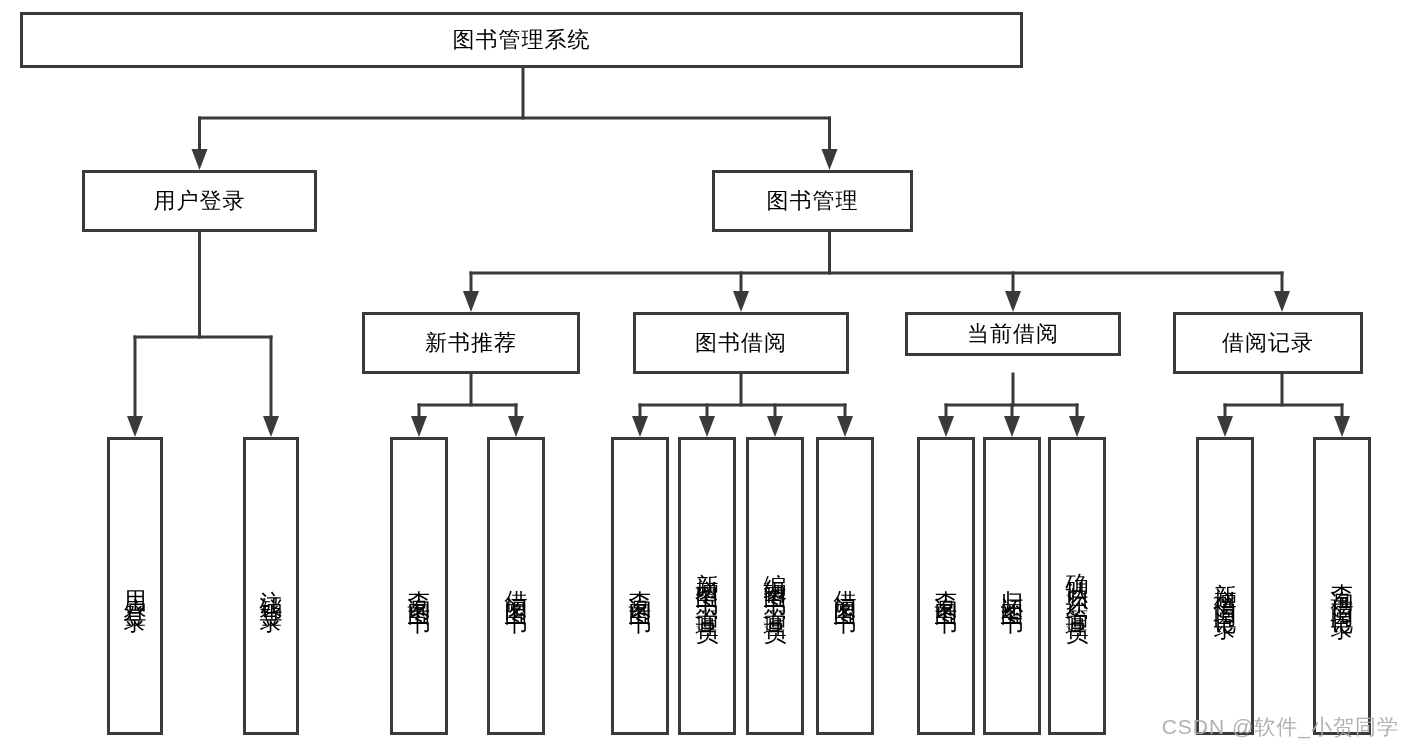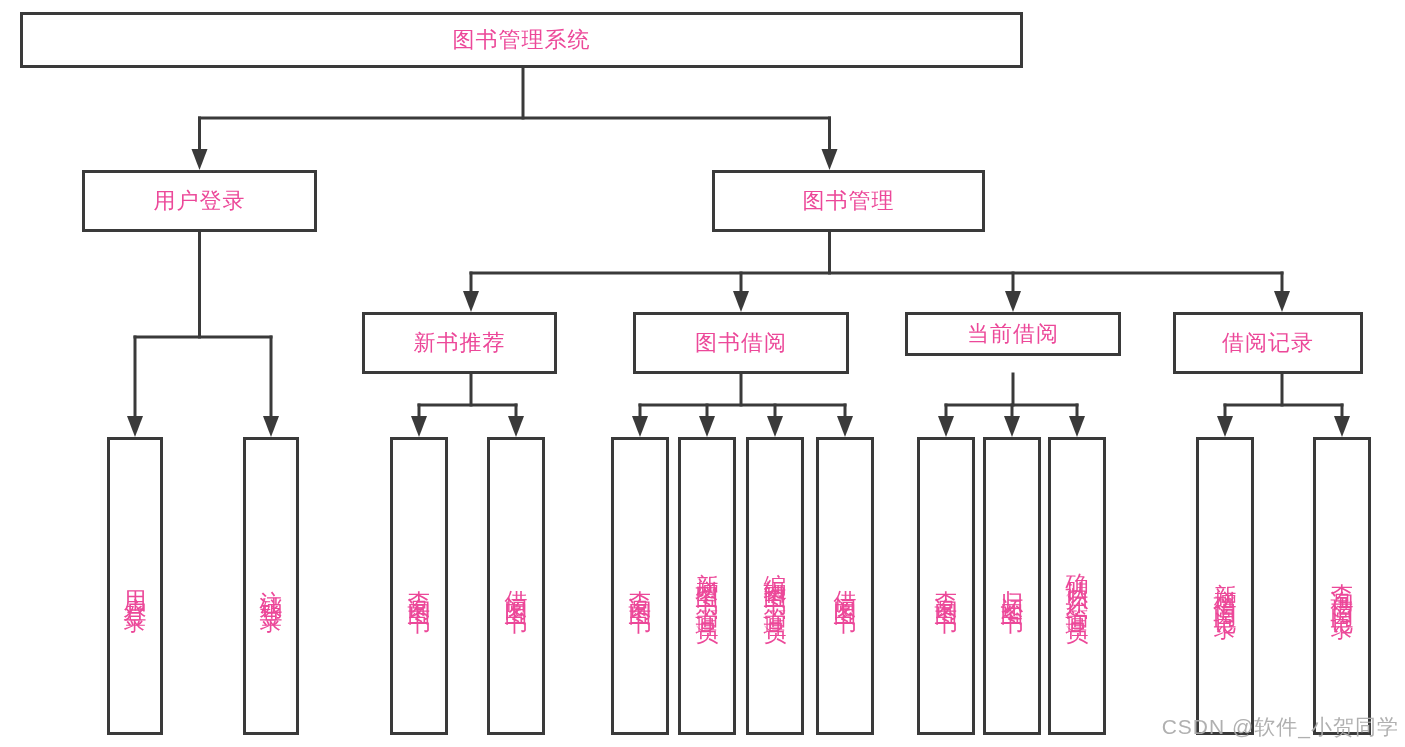--- a/index.html
+++ b/index.html
@@ -9,21 +9,21 @@
     background:#ffffff;
     font-family:"Liberation Sans","DejaVu Sans",sans-serif;
     overflow:hidden;
   }
   .connectors{position:absolute;left:0;top:0;z-index:1;}
   .node{
     position:absolute;
     box-sizing:border-box;
     border:3px solid #3a3a3a;
     background:#ffffff;
-    color:#ec4899;
+    color:#000000;
     display:flex;
     align-items:center;
     justify-content:center;
     z-index:2;
     text-align:center;
   }
   .node.h{
     font-size:22px;
     letter-spacing:1px;
   }
@@ -112,23 +112,23 @@
       <polygon points="1004,416 1020,416 1012,437"></polygon>
       <polygon points="1069,416 1085,416 1077,437"></polygon>
       <polygon points="1217,416 1233,416 1225,437"></polygon>
       <polygon points="1334,416 1350,416 1342,437"></polygon>
     </g>
   </svg>
 
   <div class="node h" style="left:20px;top:12px;width:1003px;height:56px">图书管理系统</div>
 
   <div class="node h" style="left:82px;top:170px;width:235px;height:62px">用户登录</div>
-  <div class="node h" style="left:712px;top:170px;width:273px;height:62px">图书管理</div>
+  <div class="node h" style="left:712px;top:170px;width:201px;height:62px">图书管理</div>
 
-  <div class="node h" style="left:362px;top:312px;width:195px;height:62px">新书推荐</div>
+  <div class="node h" style="left:362px;top:312px;width:218px;height:62px">新书推荐</div>
   <div class="node h" style="left:633px;top:312px;width:216px;height:62px">图书借阅</div>
   <div class="node h" style="left:905px;top:312px;width:216px;height:44px">当前借阅</div>
   <div class="node h" style="left:1173px;top:312px;width:190px;height:62px">借阅记录</div>
 
   <div class="node v" style="left:107px;top:437px;width:56px;height:298px">用户登录</div>
   <div class="node v" style="left:243px;top:437px;width:56px;height:298px">注销登录</div>
 
   <div class="node v" style="left:390px;top:437px;width:58px;height:298px">查询图书</div>
   <div class="node v" style="left:487px;top:437px;width:58px;height:298px">借阅图书</div>
 

